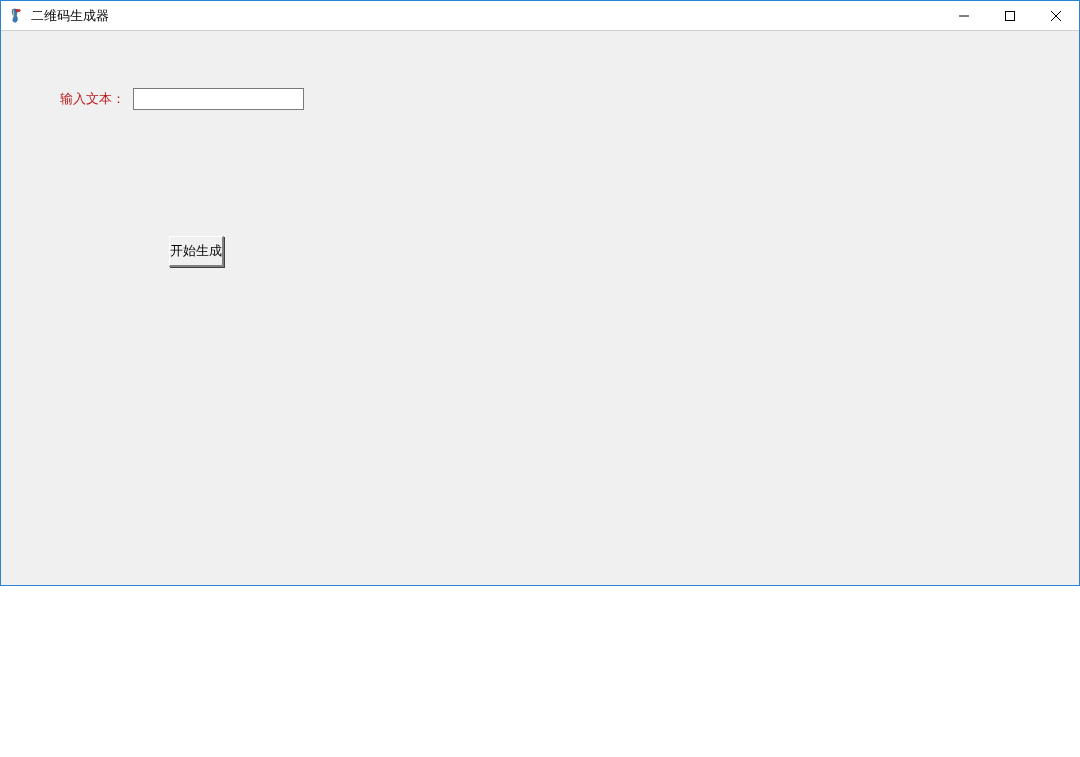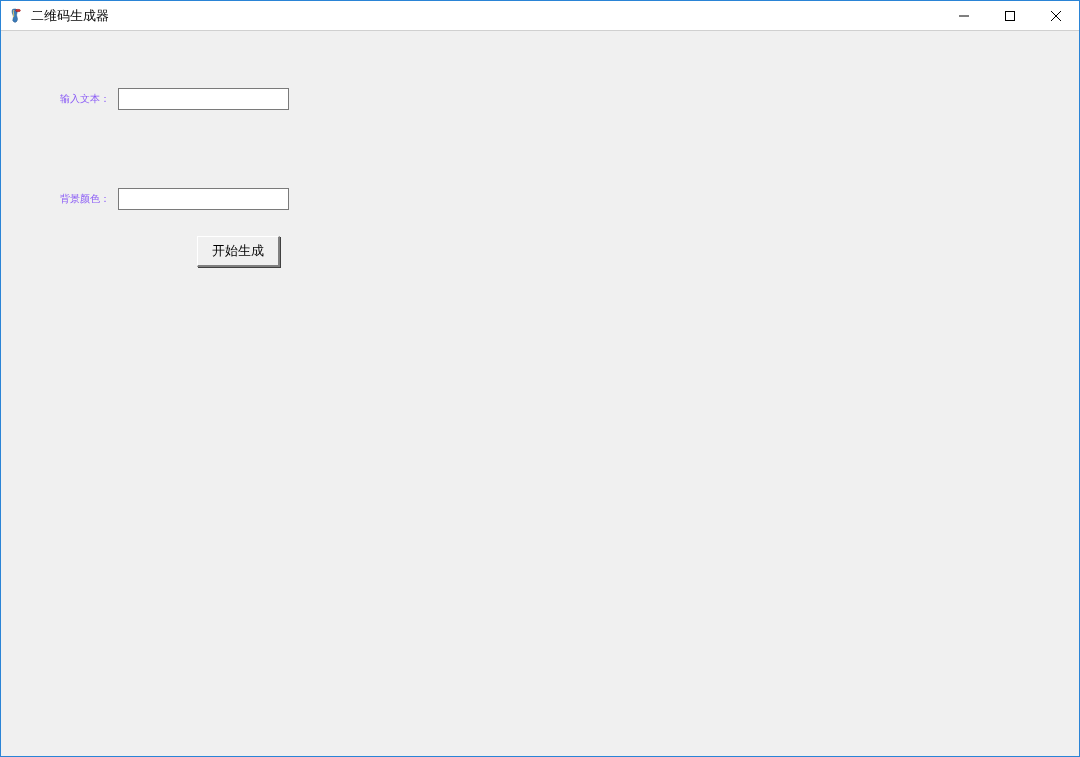--- a/index.html
+++ b/index.html
@@ -10,21 +10,21 @@
     body {
       font-family: "Microsoft YaHei", "SimSun", sans-serif;
       font-size: 13px;
       background: #ffffff;
       width: 1080px;
       height: 757px;
       overflow: hidden;
     }
     .window {
       width: 1080px;
-      height: 757px;
+      height: 586px;
       border: 1px solid #2a84d6;
       background: #f0f0f0;
       display: flex;
       flex-direction: column;
     }
     .titlebar {
       height: 30px;
       background: #ffffff;
       display: flex;
       align-items: center;
@@ -63,45 +63,44 @@
       flex: 1;
       background: #f0f0f0;
       position: relative;
     }
     .form-row {
       position: absolute;
       display: flex;
       align-items: center;
     }
     .form-label {
-      color: #8b5cf6;
-      font-size: 10px;
+      color: #b91c1c;
+      font-size: 13px;
     }
     .form-input {
       width: 171px;
       height: 22px;
       border: 1px solid #7a7a7a;
       background: #fff;
       font-size: 13px;
       padding: 0 3px;
       margin-left: 8px;
     }
     .btn-generate {
       position: absolute;
-      padding: 5px 14px;
+      padding: 5px 0;
       background: #f0f0f0;
       border-top: 1px solid #ffffff;
       border-left: 1px solid #ffffff;
       border-right: 2px solid #808080;
       border-bottom: 2px solid #808080;
       font-size: 13px;
       font-family: inherit;
       cursor: pointer;
       box-shadow: 1px 1px 0 #404040;
-      margin-left: 28px;
     }
   </style>
 </head>
 <body>
 
 <div class="window">
   <div class="titlebar">
     <div class="titlebar-icon">
       <svg width="16" height="16" viewBox="0 0 16 16">
         <path d="M 5 1 Q 3 1 3 3 Q 3 5 4 7 Q 5 9 4 11 Q 3 13 5 14 Q 7 15 8 13 Q 9 11 8 9 Q 7 7 8 5 Q 9 3 7 1 Z" fill="#3a7ab8" stroke="#2a5a88" stroke-width="0.5"></path>
@@ -130,20 +129,16 @@
     </div>
   </div>
 
   <div class="client-area">
     <div class="form-row" style="left:59px; top:57px;">
       <span class="form-label">输入文本：</span>
       <input type="text" class="form-input" value="" style="">
     </div>
 
 
-    <div class="form-row" style="left:59px; top:157px;">
-      <span class="form-label">背景颜色：</span>
-      <input type="text" class="form-input" value="" style="">
-    </div>
 
     <button class="btn-generate" style="left:168px; top:205px;">开始生成</button>
   </div>
 </div>
 
 </body></html>

